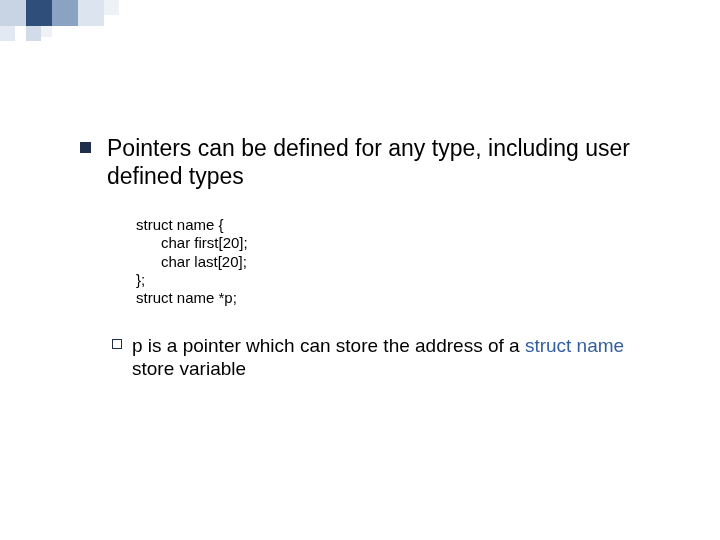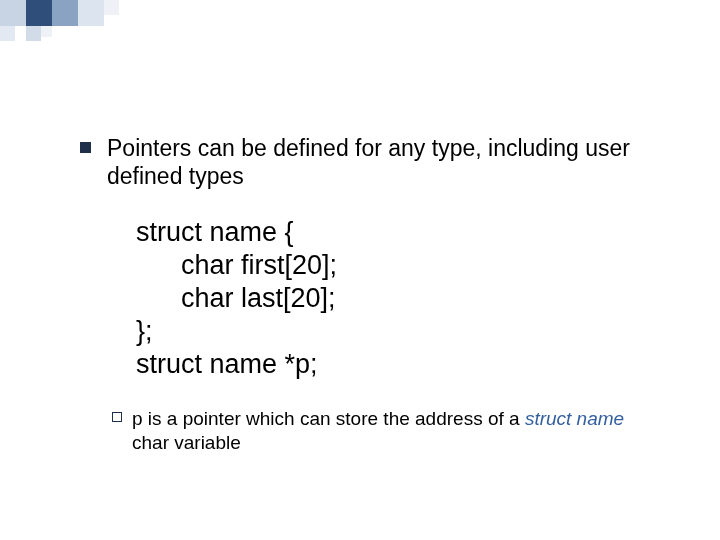--- a/index.html
+++ b/index.html
@@ -54,21 +54,21 @@
   }
   .bullet-row .txt {
     font-size: 23px;
     line-height: 1.22;
   }
 
   .code-block {
     margin-top: 26px;
     margin-left: 56px;
     font-family: Arial, Helvetica, sans-serif; 
-    font-size: 27px;
+    font-size: 15px;
     line-height: 1.22;
     white-space: pre;
   }
 
   .sub-bullet-row {
     display: flex;
     align-items: flex-start;
     margin-top: 26px;
     margin-left: 32px;
   }
@@ -79,21 +79,21 @@
     box-sizing: border-box;
     flex: 0 0 auto;
     margin-top: 5px;
     margin-right: 10px;
   }
   .sub-bullet-row .txt {
     font-size: 19px;
     line-height: 1.25;
   }
 
-  .kw { color: #335fa0; font-style: italic; }
+  .kw { color: #335fa0; }
 </style>
 </head>
 <body>
 
 <div class="slide">
 
   <div class="deco">
     <div class="sq" style="left:0;top:0;width:26px;height:26px;background:#c8d4e3;"></div>
     <div class="sq" style="left:26px;top:0;width:26px;height:26px;background:#2f4f7a;"></div>
     <div class="sq" style="left:52px;top:0;width:26px;height:26px;background:#8aa3c2;"></div>
@@ -114,17 +114,17 @@
 
 
     <div class="code-block"><span>struct name {</span>
 <span>      char first[20];</span>
 <span>      char last[20];</span>
 <span>};</span>
 <span>struct name *p;</span></div>
 
     <div class="sub-bullet-row">
       <div class="hollow-sq"></div>
-      <div class="txt"><span>p is a pointer which can store the address of a </span><span class="kw">struct name</span><span> char variable</span></div>
+      <div class="txt"><span>p is a pointer which can store the address of a </span><span class="kw">struct name</span><span> store variable</span></div>
     </div>
 
   </div>
 </div>
 
 </body></html>

